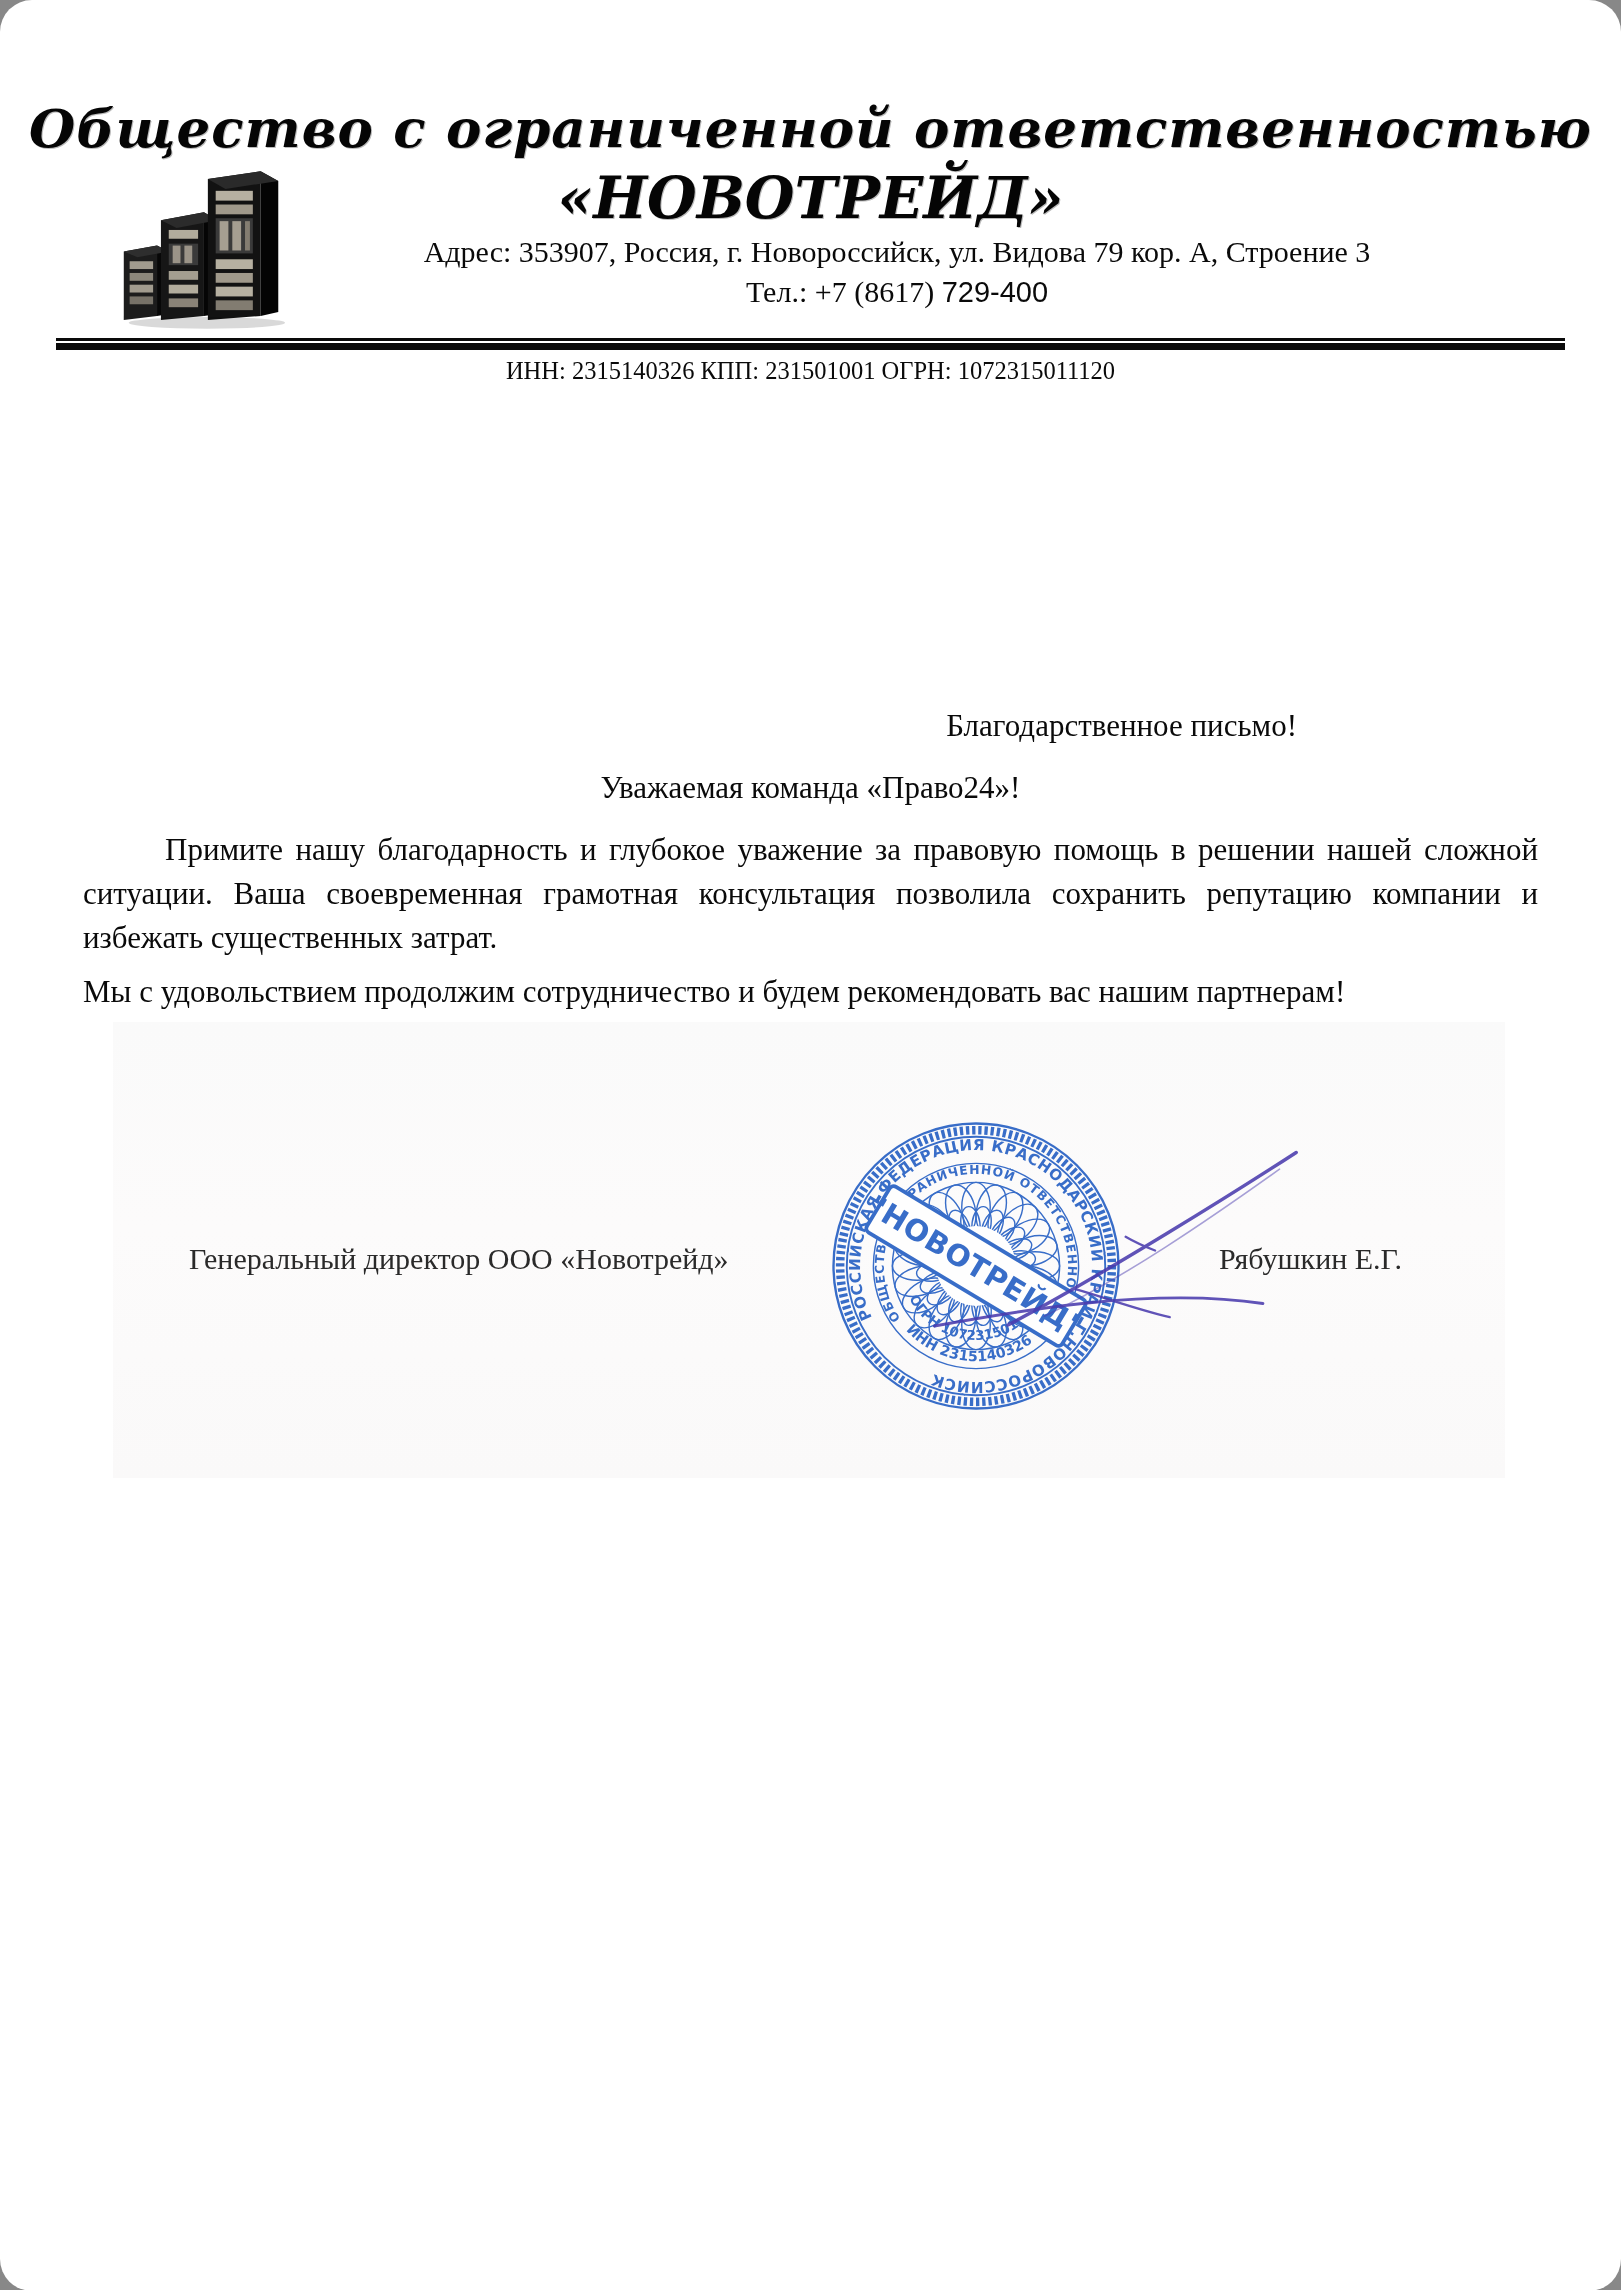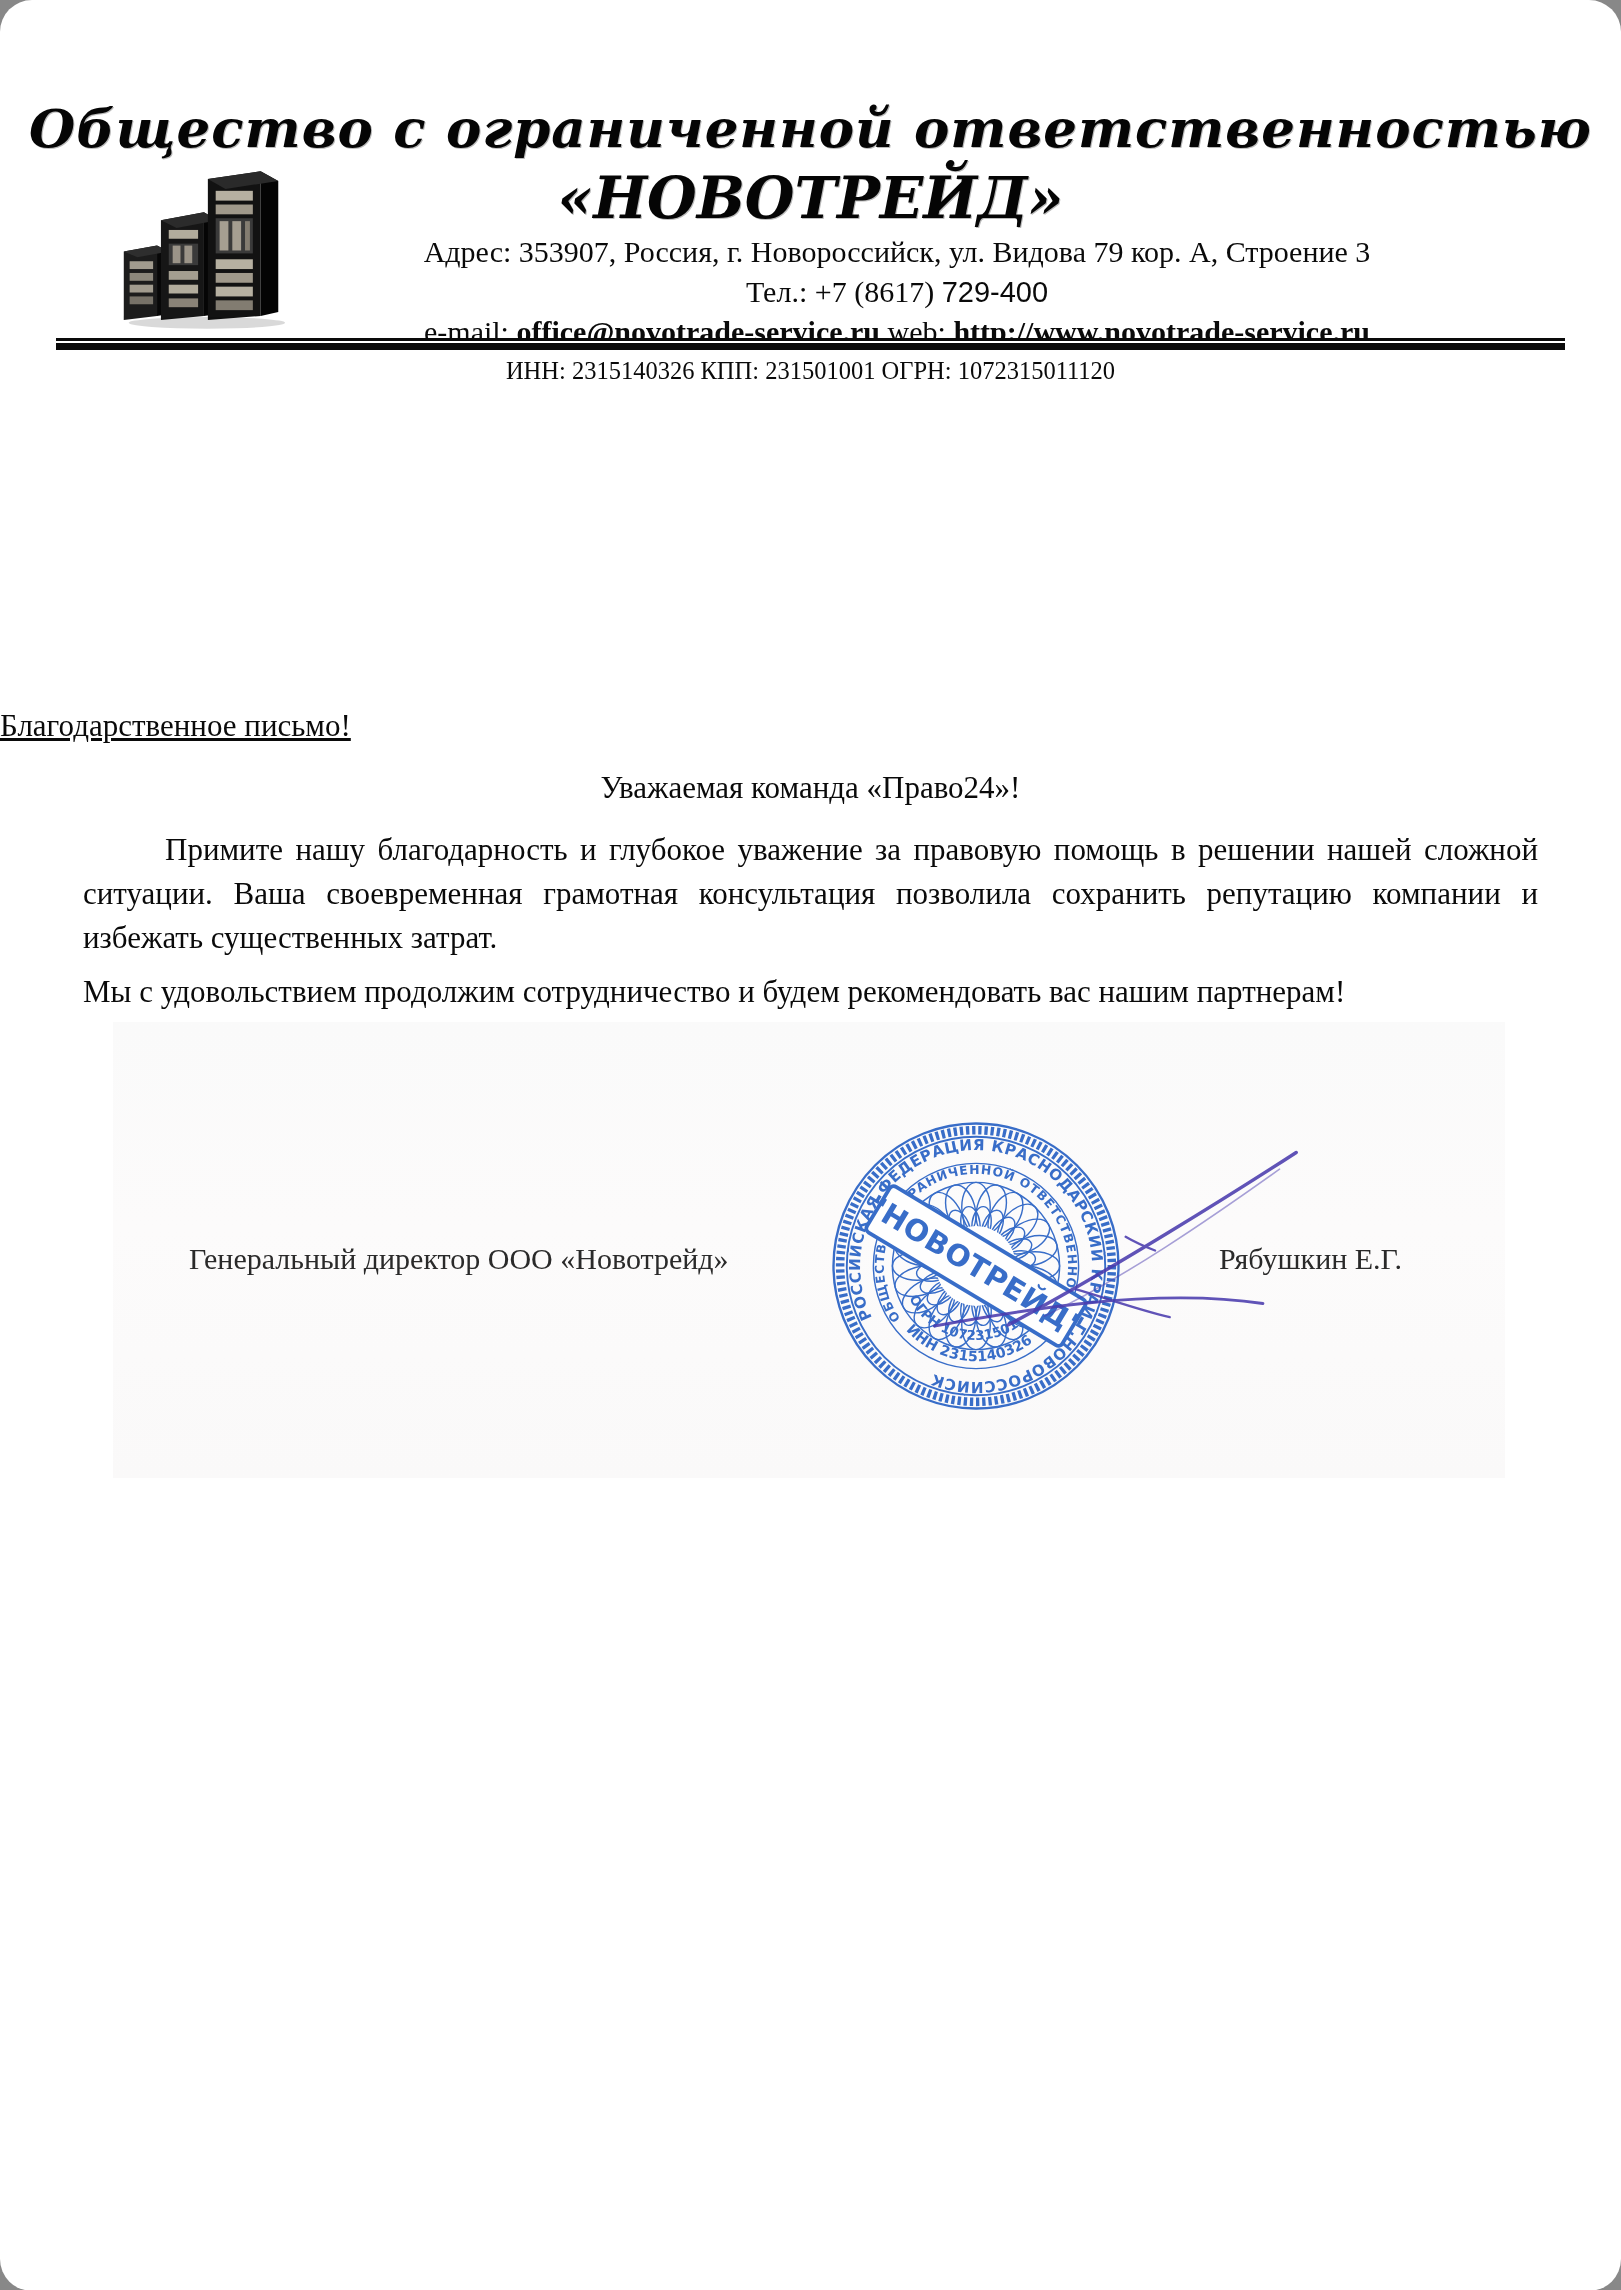--- a/index.html
+++ b/index.html
@@ -54,21 +54,21 @@
     color:#0a0a0a;
   }
   
   .recipient{
     position:absolute;left:1075px;top:487px;
     font-size:30px;line-height:40px;color:#0a0a0a;
   }
   
   .letter-title{
     position:absolute;top:708px;left:0;width:1297px;
-    text-align:left;font-size:31px;color:#0a0a0a;text-decoration:underline;
+    text-align:right;font-size:31px;color:#0a0a0a;
   }
   .salutation{
     position:absolute;top:770px;left:0;width:1621px;
     text-align:center;font-size:31px;color:#0a0a0a;
   }
   .para{
     position:absolute;left:83px;width:1455px;
     font-size:31px;line-height:44px;
     text-align:justify;color:#0a0a0a;
   }
@@ -137,21 +137,20 @@
       <rect x="104" y="108" width="38" height="10" fill="#b0a999" opacity=".9"></rect>
       <rect x="104" y="122" width="38" height="10" fill="#c9c2b1" opacity=".9"></rect>
       <rect x="104" y="136" width="38" height="10" fill="#8f887c" opacity=".9"></rect>
     </g>
     <ellipse cx="95" cy="159" rx="80" ry="6" fill="#000" opacity=".15"></ellipse>
   </svg>
 
   <div class="contact">
     <div><span>Адрес: 353907, Россия, г. Новороссийск, ул. Видова 79 кор. А, Строение 3</span></div>
     <div><span>Тел.: +7 (8617) </span><span class="sans">729-400</span></div>
-    <div><span>e-mail: </span><b>office@novotrade-service.ru</b><span> web: </span><b>http://www.novotrade-service.ru</b></div>
   </div>
 
   <div class="rule">
     <div class="rule-thin"></div>
       <div class="rule-gap"></div>
       <div class="rule-thick"></div>
   </div>
 
   <div class="reg-line">ИНН: 2315140326 КПП: 231501001 ОГРН: 1072315011120</div>
 

